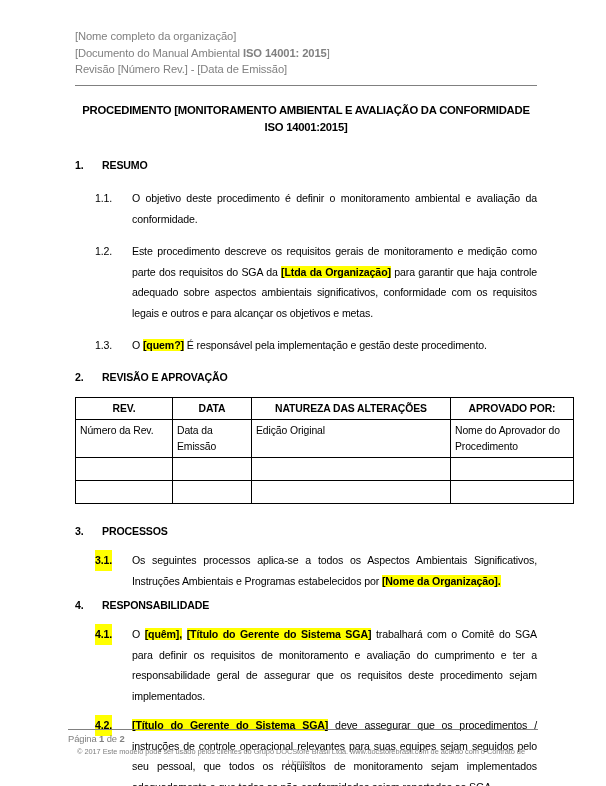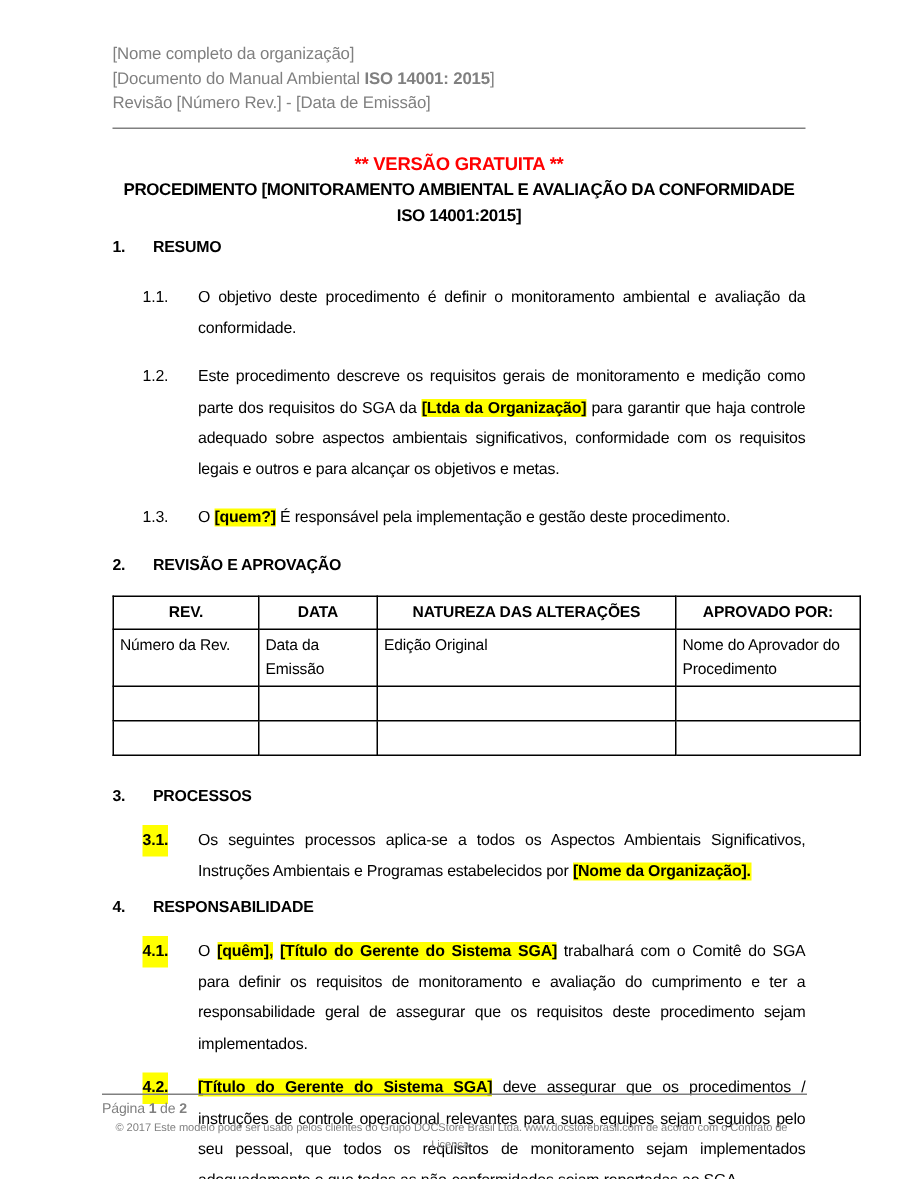--- a/index.html
+++ b/index.html
@@ -201,21 +201,20 @@
 <div class="page">
 
   <div class="doc-header">
     <div class="hline">[Nome completo da organização]</div>
     <div class="hline"><span>[Documento do Manual Ambiental </span><b>ISO 14001: 2015</b><span>]</span></div>
     <div class="hline">Revisão [Número Rev.] - [Data de Emissão]</div>
   </div>
   <div class="header-rule"></div>
 
   <div class="title-block">
-    <div class="title-free">** VERSÃO GRATUITA **</div>
     <div class="title-main">
       <span>PROCEDIMENTO [MONITORAMENTO AMBIENTAL E AVALIAÇÃO DA CONFORMIDADE</span><br>
       <span>ISO 14001:2015]</span>
     </div>
   </div>
 
   <div class="content">
 
     <div class="sec-heading">
       <span class="num">1.</span>

